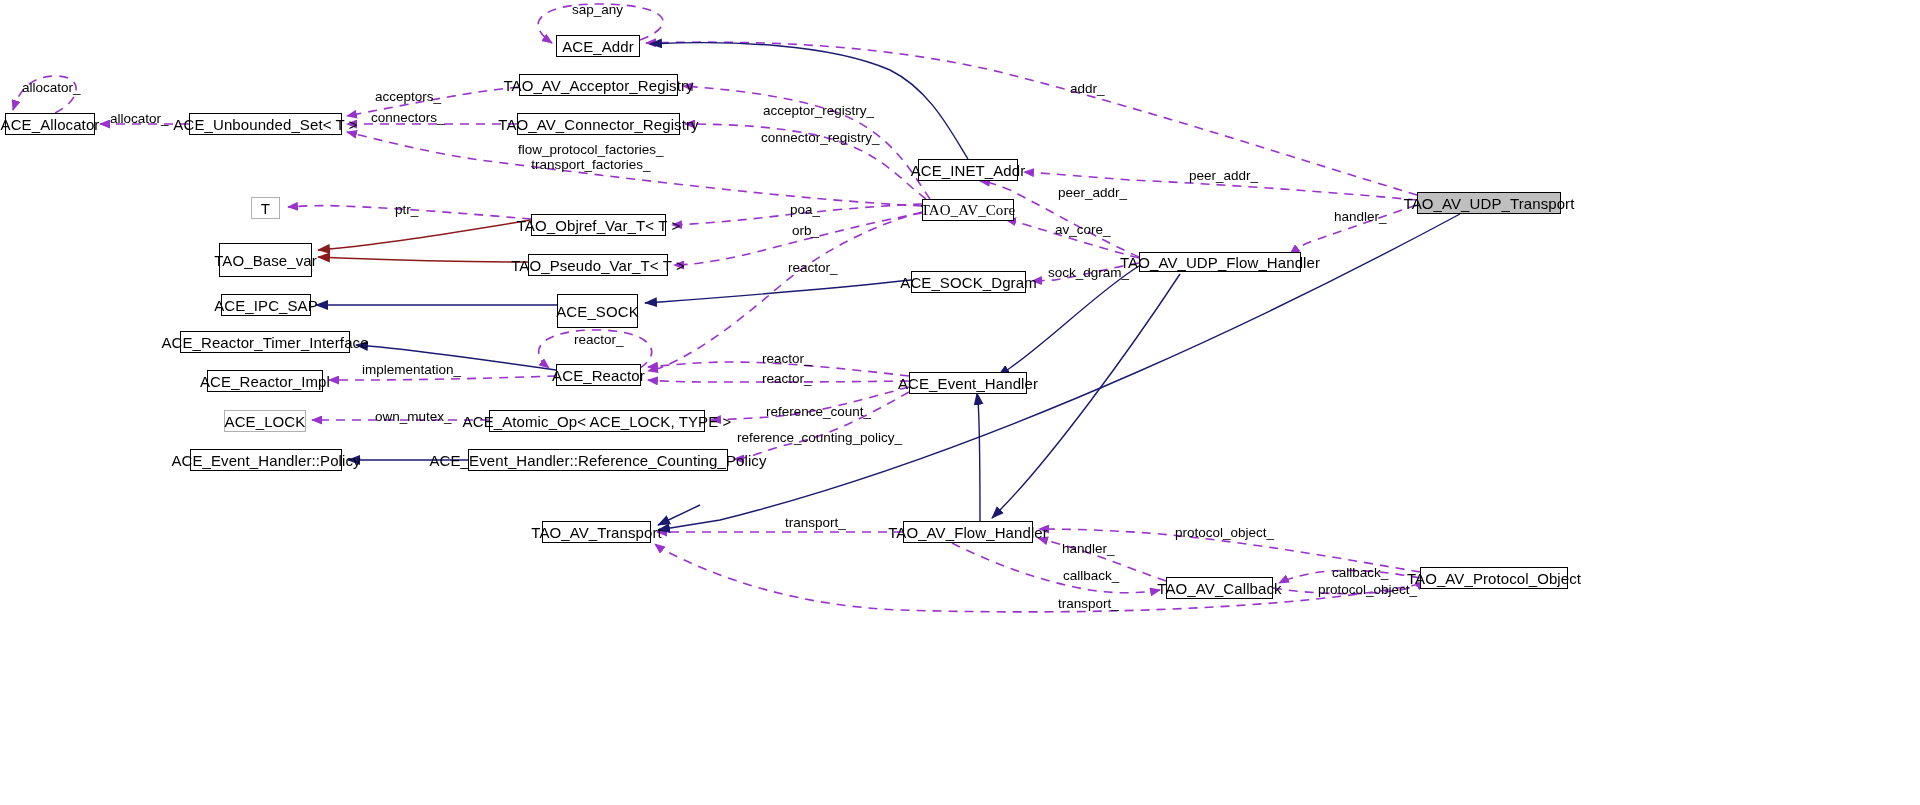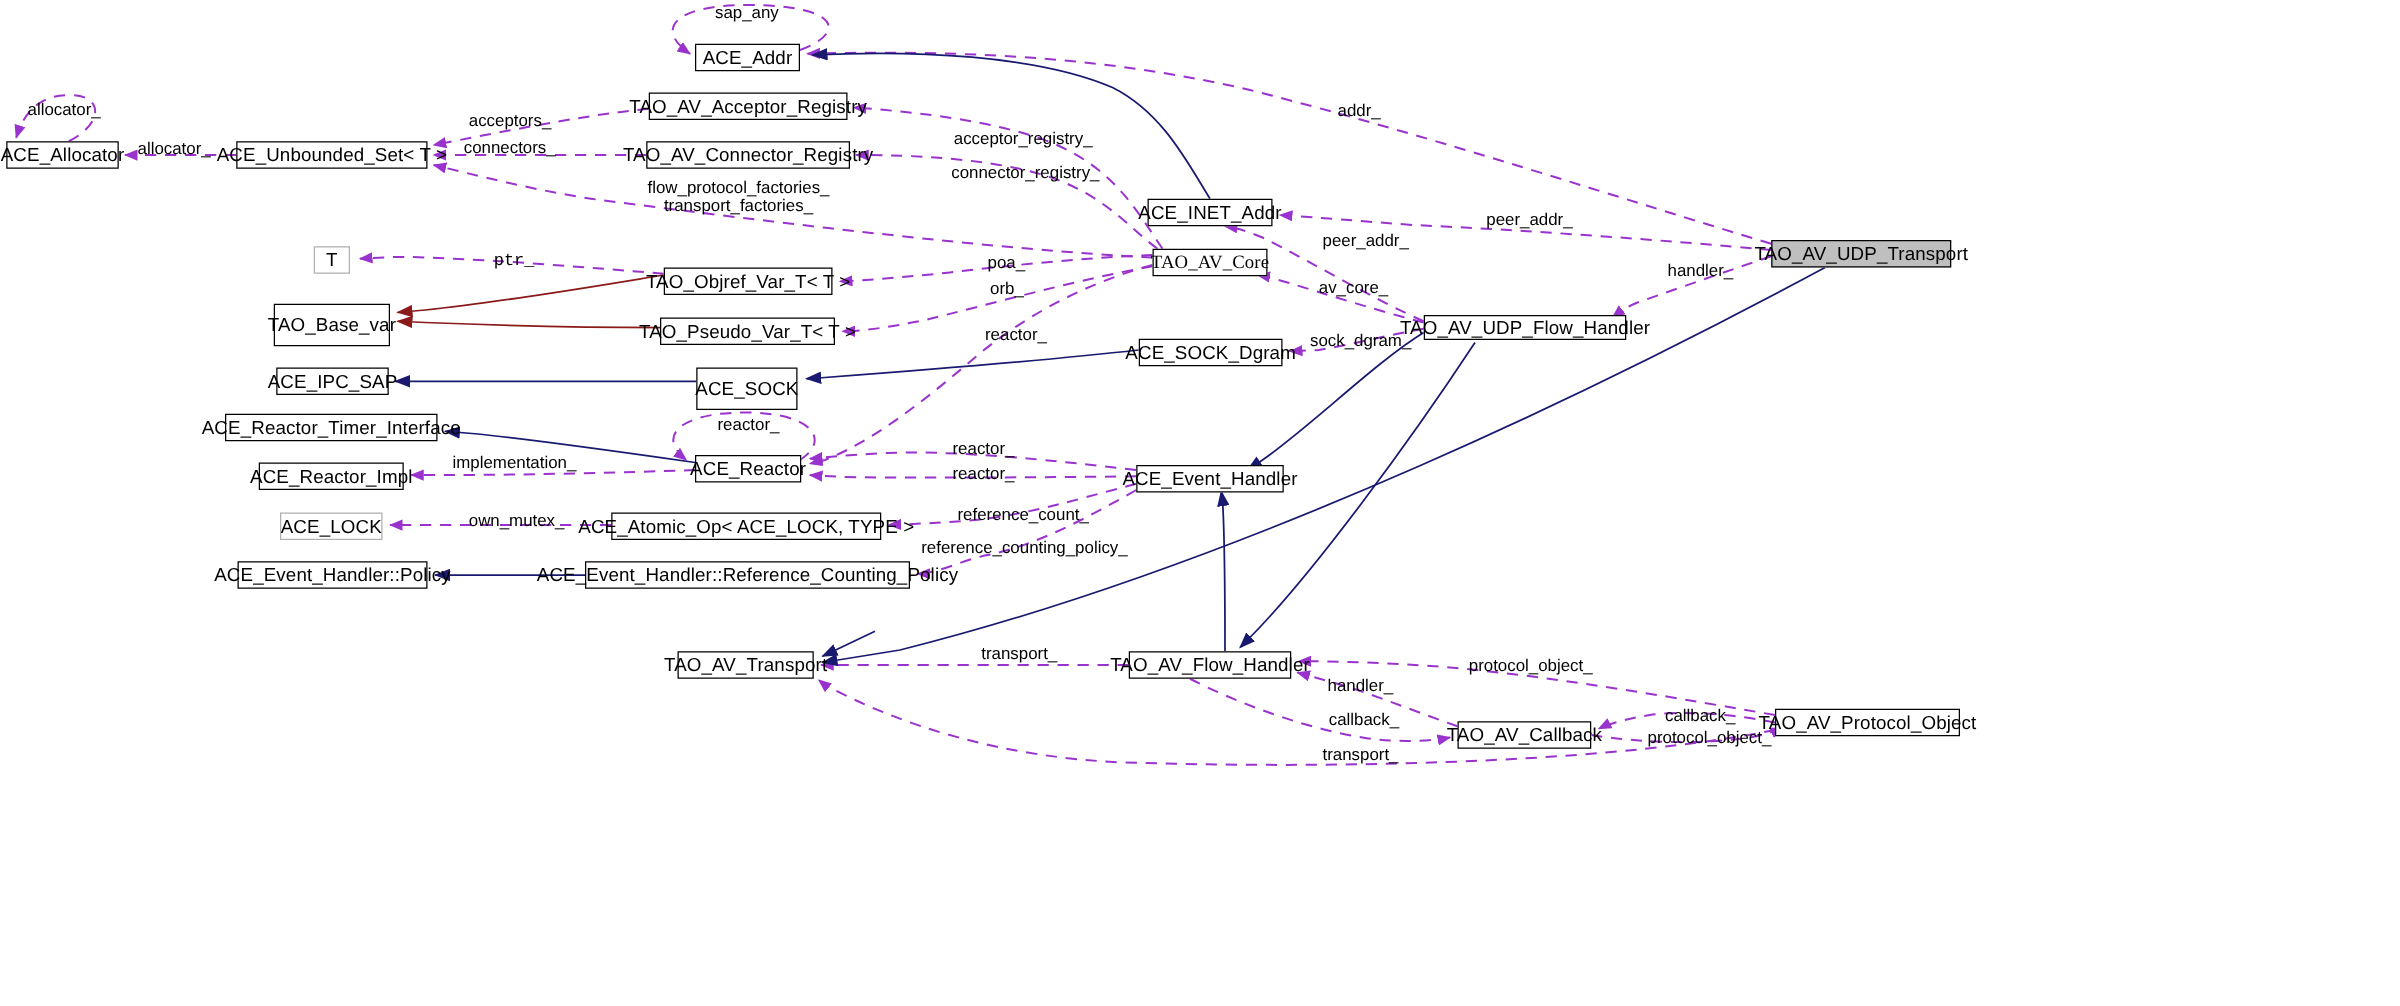--- a/index.html
+++ b/index.html
@@ -242,21 +242,21 @@
   <div class="edge-label" style="left:1070px;top:81px;">addr_</div>
   <div class="edge-label" style="left:375px;top:89px;">acceptors_</div>
   <div class="edge-label" style="left:763px;top:91px;margin-top:12px;">acceptor_registry_</div>
   <div class="edge-label" style="left:110px;top:111px;">allocator_</div>
   <div class="edge-label" style="left:371px;top:110px;">connectors_</div>
   <div class="edge-label" style="left:761px;top:130px;">connector_registry_</div>
   <div class="edge-label two-line" style="left:518px;top:142px;white-space:pre;"><span>flow_protocol_factories_
 transport_factories_</span></div>
   <div class="edge-label" style="left:1189px;top:168px;">peer_addr_</div>
   <div class="edge-label" style="left:1058px;top:185px;">peer_addr_</div>
-  <div class="edge-label" style="left:395px;top:202px;font-family:Liberation Mono, monospace;">ptr_</div>
+  <div class="edge-label" style="left:395px;top:202px;">ptr_</div>
   <div class="edge-label" style="left:790px;top:202px;">poa_</div>
   <div class="edge-label" style="left:1334px;top:209px;">handler_</div>
   <div class="edge-label" style="left:792px;top:223px;">orb_</div>
   <div class="edge-label" style="left:1055px;top:222px;">av_core_</div>
   <div class="edge-label" style="left:788px;top:260px;">reactor_</div>
   <div class="edge-label" style="left:1048px;top:265px;">sock_dgram_</div>
   <div class="edge-label" style="left:574px;top:332px;">reactor_</div>
   <div class="edge-label" style="left:762px;top:351px;">reactor_</div>
   <div class="edge-label" style="left:362px;top:362px;">implementation_</div>
   <div class="edge-label" style="left:762px;top:371px;">reactor_</div>

